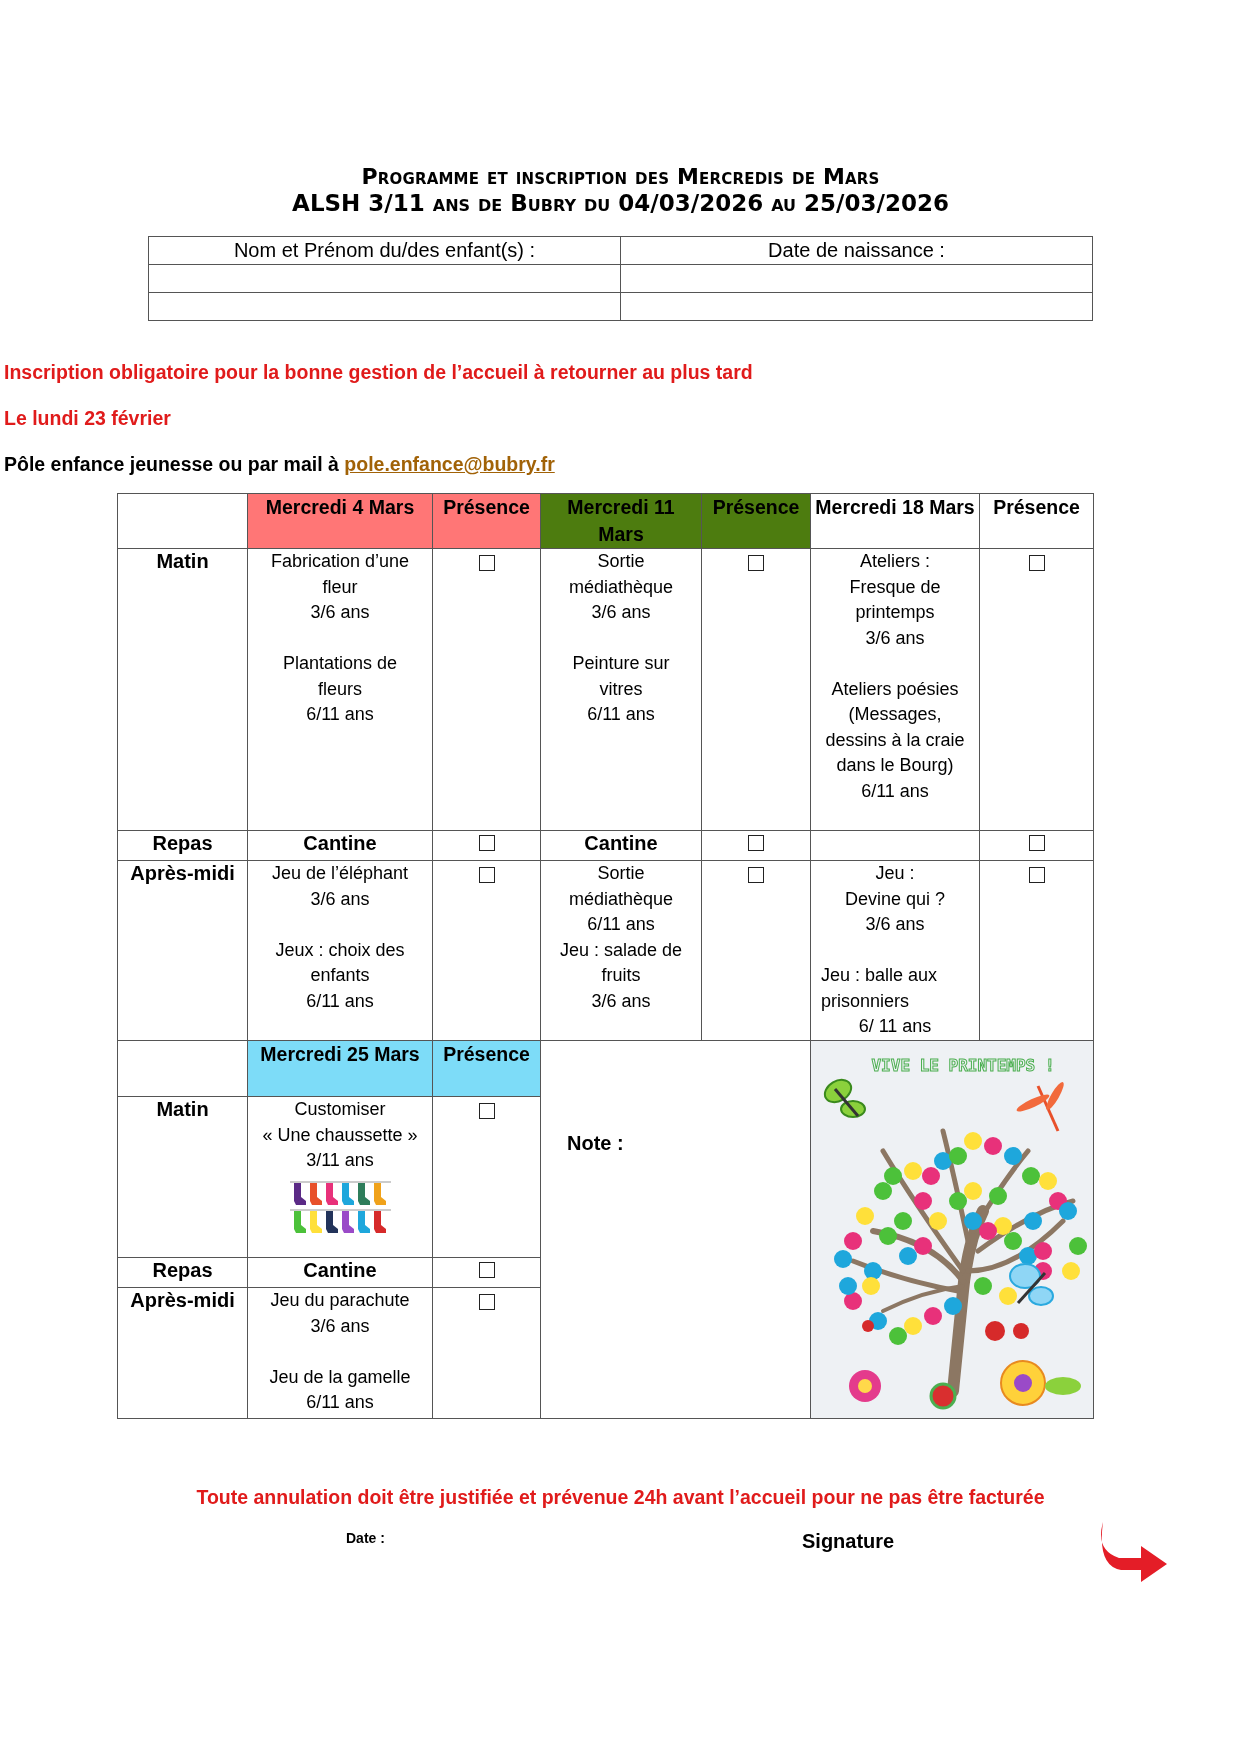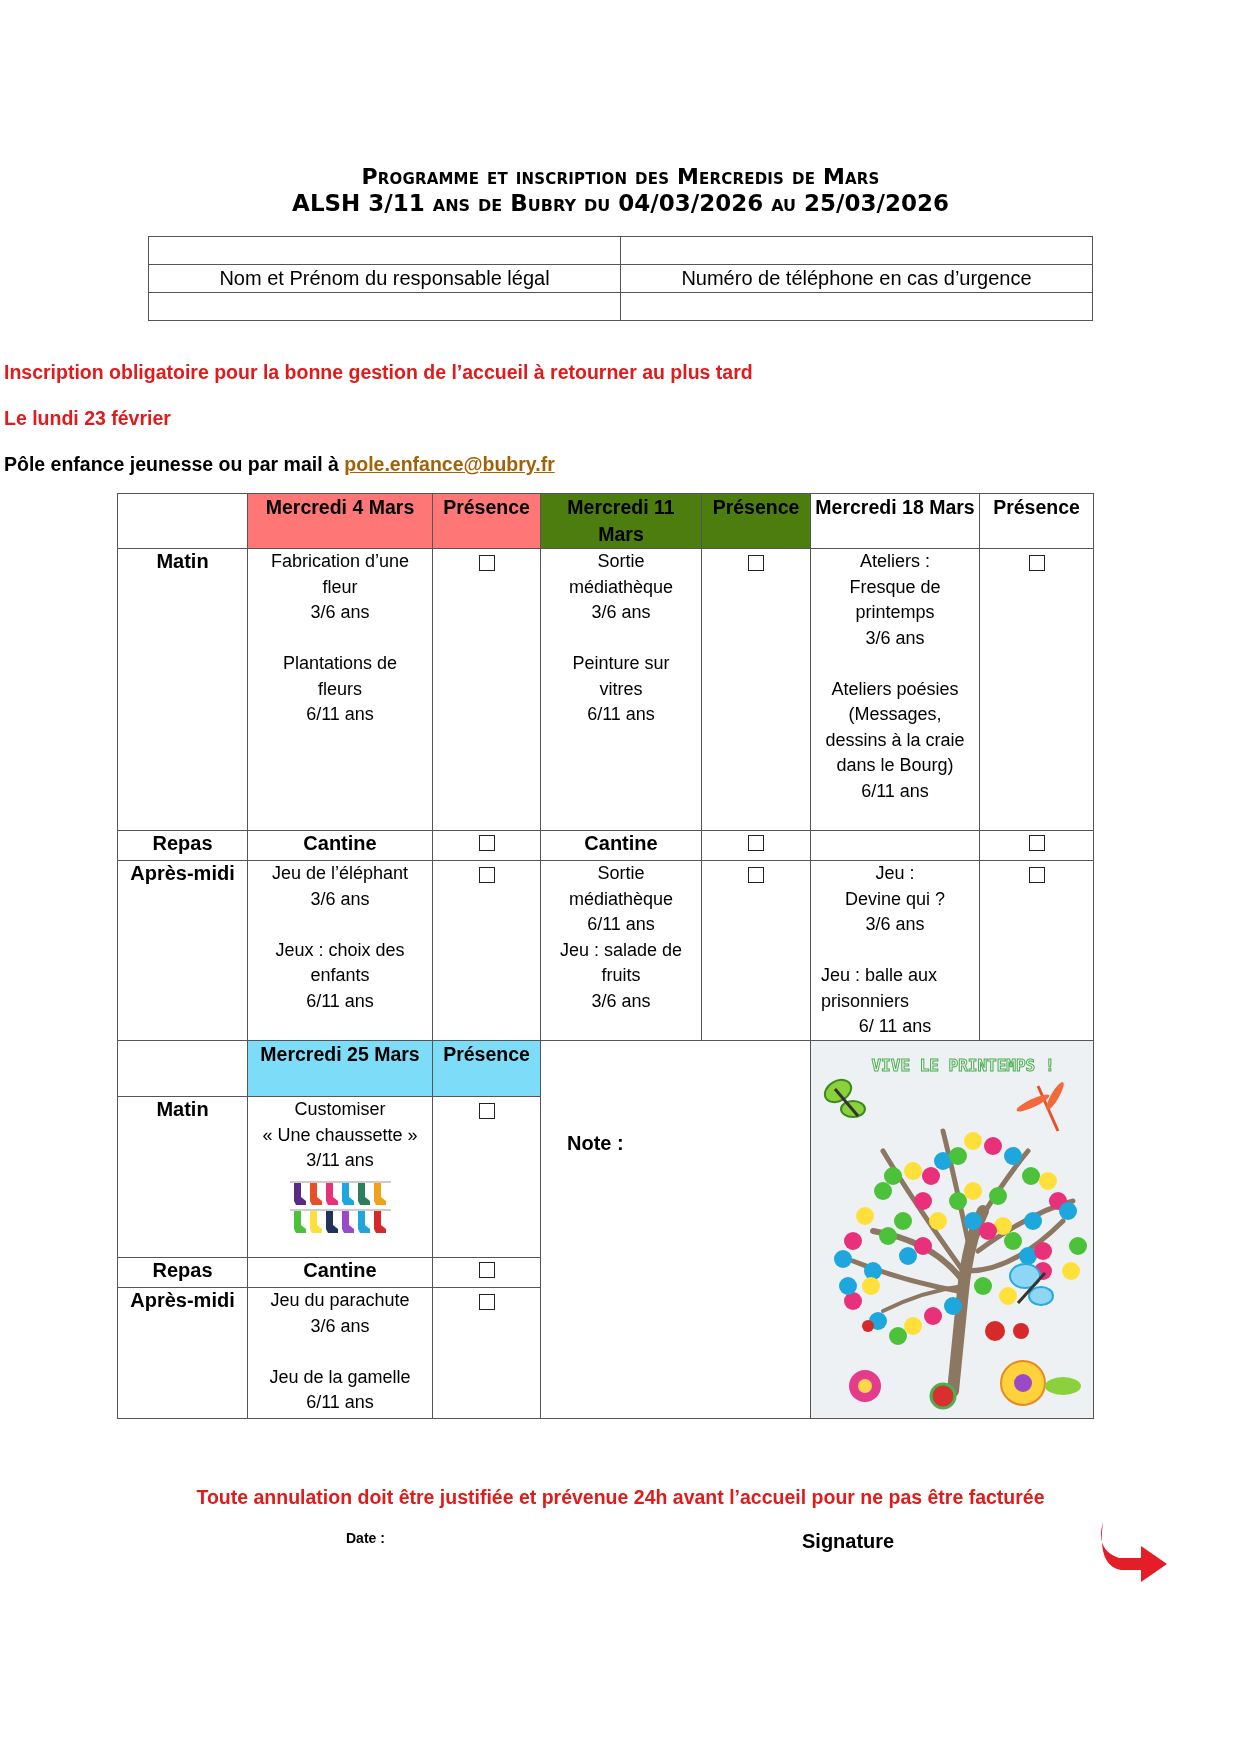--- a/index.html
+++ b/index.html
@@ -39,27 +39,27 @@
   .arrow { left: 1097px; top: 1520px; }
 </style>
 </head>
 <body>
 
 <div class="abs title1">Programme et inscription des Mercredis de Mars</div>
 <div class="abs title2">ALSH 3/11 ans de Bubry du 04/03/2026 au 25/03/2026</div>
 
 <table class="abs form-table">
   <tbody>
+      <tr>
+    <td>Nom et Prénom du/des enfant(s) :</td>
+    <td>Date de naissance :</td>
+  </tr>
   <tr>
     <td></td>
     <td></td>
-  </tr>
-  <tr>
-    <td>Nom et Prénom du responsable légal</td>
-    <td>Numéro de téléphone en cas d’urgence</td>
   </tr>
   <tr>
     <td></td>
     <td></td>
   </tr>
 </tbody>
   </table>
 
 <div class="abs notice red" style="top:361px;">Inscription obligatoire pour la bonne gestion de l’accueil à retourner au plus tard</div>
 <div class="abs notice red" style="top:407px;">Le lundi 23 février</div>

